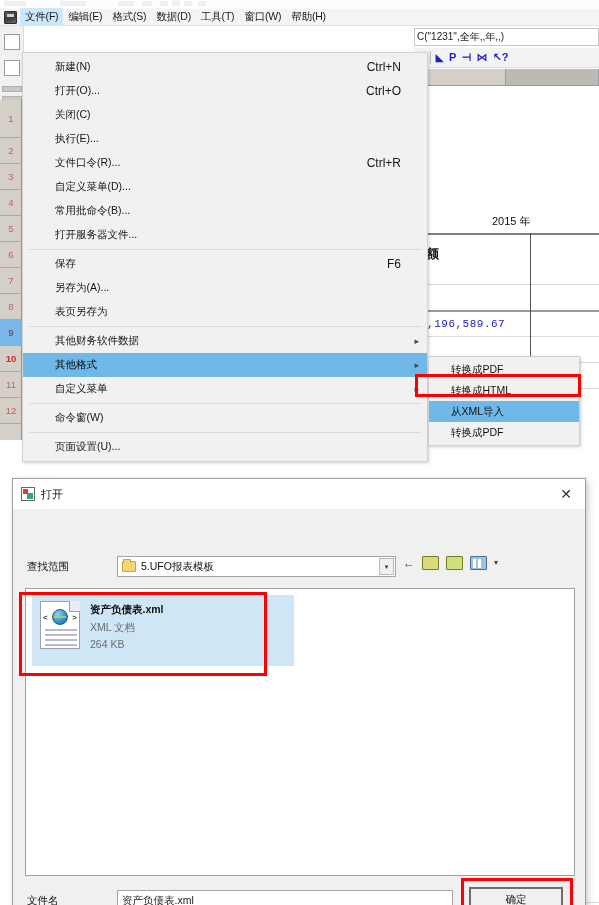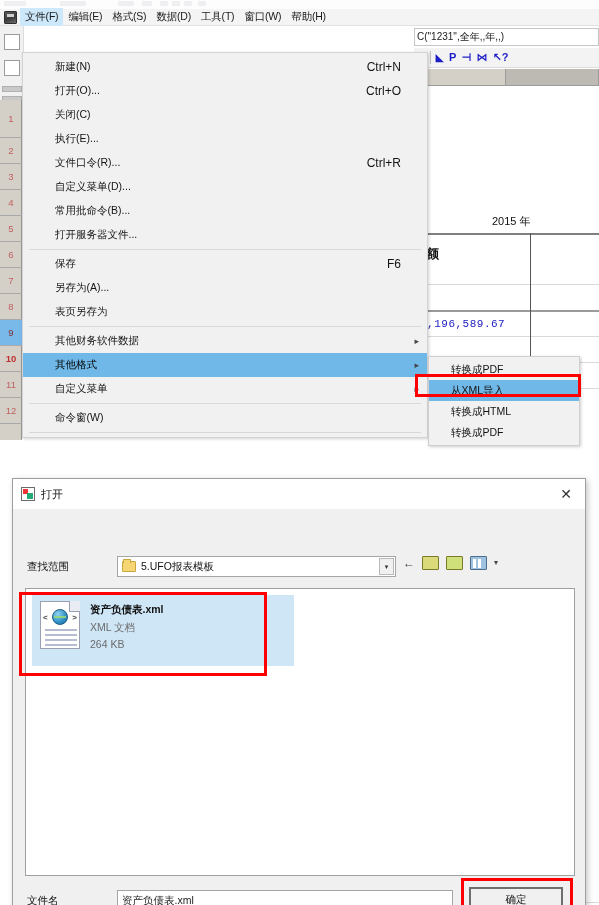--- a/index.html
+++ b/index.html
@@ -473,31 +473,34 @@
       </div>
       <div class="row">
         <span>自定义菜单</span>
         <span class="arrow">▸</span>
       </div>
       <div class="divider"></div>
       <div class="row">
         <span>命令窗(W)</span>
       </div>
       <div class="divider"></div>
+      <div class="row">
+        <span>页面设置(U)...</span>
+      </div>
     </div>
 
     <div class="submenu">
       <div class="row">
         <span>转换成PDF</span>
+      </div>
+      <div class="row">
+        <span>转换成HTML</span>
       </div>
       <div class="row hl">
         <span>从XML导入</span>
-      </div>
-      <div class="row">
-        <span>转换成HTML</span>
       </div>
       <div class="row">
         <span>转换成PDF</span>
       </div>
     </div>
 
     <div class="redbox" style="left:415px;top:348px;width:166px;height:23px;"></div>
 
     <div class="dialog">
 

